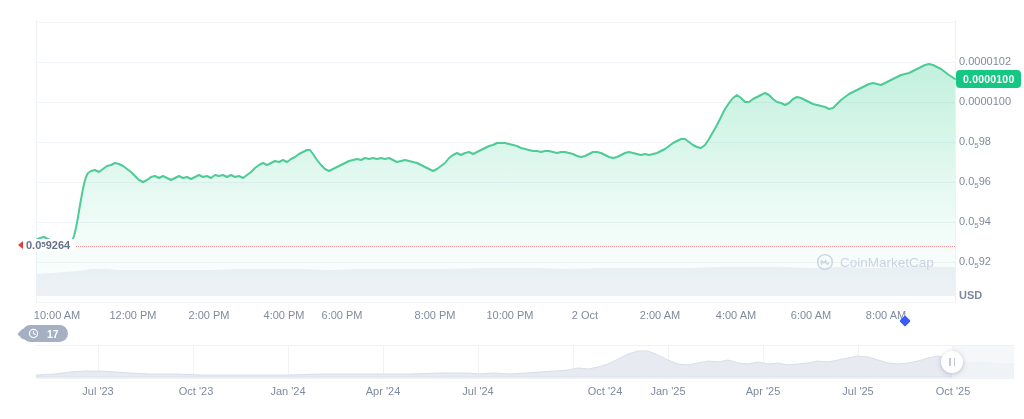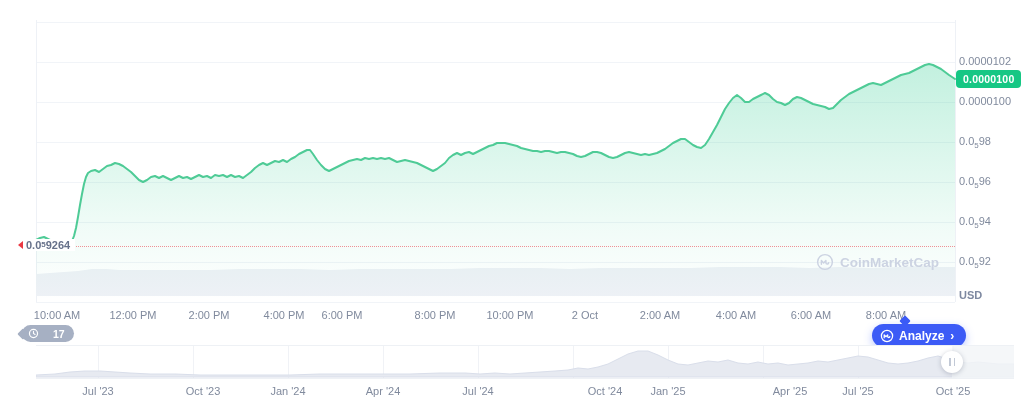--- a/index.html
+++ b/index.html
@@ -21,24 +21,24 @@
   
   .ylabel{position:absolute;left:959px;font-size:11px;font-weight:500;color:#808a9d;white-space:nowrap;}
   .ylabel sub{font-size:8px;}
   .ylabel.unit{font-weight:700;color:#7d88a0;}
   .xlabel{position:absolute;top:309px;transform:translateX(-50%);font-size:11px;color:#808a9d;white-space:nowrap;}
   
   .price-badge{position:absolute;left:956px;top:70px;background:#16c784;color:#fff;
                border-radius:4px;font-size:10.5px;font-weight:700;padding:3px 7px;letter-spacing:.2px;}
   
   .watermark{position:absolute;left:816px;top:253px;display:flex;align-items:center;gap:6px;
-             color:#ccd3e2;font-size:13.5px;font-weight:700;}
+             color:#ccd3e2;font-size:13.5px;font-weight:400;}
   
   .history-badge{position:absolute;left:22px;top:325px;height:17px;background:#a6b0c3;border-radius:9px;
-                 color:#fff;font-size:10.5px;font-weight:700;display:flex;align-items:center;gap:14px;
+                 color:#fff;font-size:10.5px;font-weight:700;display:flex;align-items:center;gap:8px;
                  padding:0 9px 0 6px;border:none;cursor:pointer;}
   .history-badge::before{content:"";position:absolute;left:-3px;top:4.5px;width:8px;height:8px;
                  background:#a6b0c3;transform:rotate(45deg);border-radius:1px;}
   
   .analyze-pointer{position:absolute;left:901px;top:317px;width:8px;height:8px;background:#3c5bf6;
                    transform:rotate(45deg);border-radius:1px;}
   .analyze-btn{position:absolute;left:872px;top:324px;height:23px;background:#3c5bf6;border:none;
                border-radius:12px;color:#fff;font-size:12px;font-weight:700;display:flex;align-items:center;
                gap:5px;padding:0 12px 0 8px;cursor:pointer;box-shadow:0 3px 8px rgba(56,97,251,.35);}
   .analyze-btn .chev{font-size:12px;font-weight:700;margin-left:1px;}
@@ -130,28 +130,20 @@
 
   <button class="history-badge">
     <svg width="11" height="11" viewBox="0 0 12 12">
       <circle cx="6" cy="6" r="4.4" fill="none" stroke="#fff" stroke-width="1.3"></circle>
       <path d="M6 3.6 V6 l1.7 1" fill="none" stroke="#fff" stroke-width="1.2" stroke-linecap="round"></path>
     </svg>
     <span>17</span>
   </button>
 
   <div class="analyze-pointer"></div>
-  <button class="analyze-btn">
-    <svg width="14" height="14" viewBox="0 0 20 20">
-      <circle cx="10" cy="10" r="8" fill="none" stroke="#fff" stroke-width="1.8"></circle>
-      <path d="M6 12.6 V8.4 L8.5 11 L11 8.4 v2.4 a1.5 1.5 0 0 0 3 0" fill="none" stroke="#fff" stroke-width="1.8" stroke-linecap="round" stroke-linejoin="round"></path>
-    </svg>
-    <span>Analyze</span>
-    <span class="chev">›</span>
-  </button>
 
   <div class="navigator">
     <div id="navgrid">
         <div class="nav-grid" style="left: 62px;"></div>
         <div class="nav-grid" style="left: 157px;"></div>
         <div class="nav-grid" style="left: 252px;"></div>
         <div class="nav-grid" style="left: 347px;"></div>
         <div class="nav-grid" style="left: 442px;"></div>
         <div class="nav-grid" style="left: 537px;"></div>
         <div class="nav-grid" style="left: 632px;"></div>
@@ -163,24 +155,24 @@
       <path id="navArea" fill="#e7eaf1" stroke="#d9deea" stroke-width="1" d="M36,374L55,373L70,371L85,370L100,370L115,371L130,372L150,373L175,373L200,374L230,374L260,374L290,374L320,373L350,373L380,373L410,373L440,372L465,372L480,373L495,372L510,373L525,372L540,371L555,370L568,369L578,367L588,368L598,366L608,363L618,358L628,353L638,350L648,350L658,354L668,359L678,363L688,364L698,362L708,360L718,361L728,359L738,362L748,363L758,361L768,363L778,362L788,364L798,363L808,362L818,360L828,361L838,359L848,357L858,355L868,356L878,359L888,362L898,363L908,362L918,360L928,357L938,355L948,358L958,361L968,362L978,361L988,362L998,363L1008,363L1014,363L1014,376L36,376Z"></path>
     </svg>
     <div class="nav-mask"></div>
     <div class="nav-handle">
       <i></i>
         <i></i>
     </div>
   </div>
   <div id="navlabels">
       <div class="nav-label" style="left: 98px;">Jul '23</div>
-      <div class="nav-label" style="left: 203px;">Oct '23</div>
+      <div class="nav-label" style="left: 196px;">Oct '23</div>
       <div class="nav-label" style="left: 288px;">Jan '24</div>
       <div class="nav-label" style="left: 383px;">Apr '24</div>
       <div class="nav-label" style="left: 478px;">Jul '24</div>
       <div class="nav-label" style="left: 573px; margin-left: 32px;">Oct '24</div>
       <div class="nav-label" style="left: 668px;">Jan '25</div>
-      <div class="nav-label" style="left: 790px; text-align: right;">Apr '25</div>
+      <div class="nav-label" style="left: 763px; text-align: right;">Apr '25</div>
       <div class="nav-label" style="left: 858px;">Jul '25</div>
       <div class="nav-label" style="left: 953px;">Oct '25</div>
     </div>
 
 </div>
 
 </body></html>

